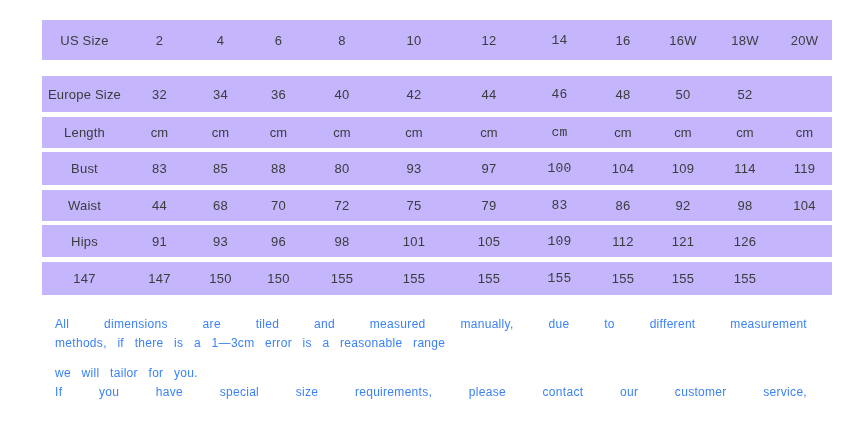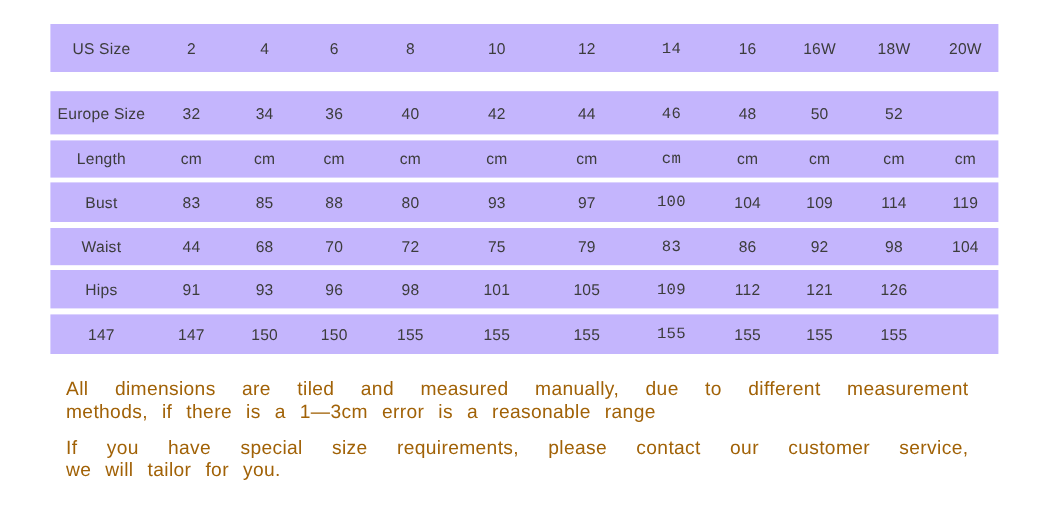--- a/index.html
+++ b/index.html
@@ -47,22 +47,22 @@
   .row > span:nth-child(7)  { width: 74px; }
   .row > span:nth-child(8)  { width: 67px; font-family: Liberation Mono, monospace; }
   .row > span:nth-child(9)  { width: 60px; }
   .row > span:nth-child(10) { width: 60px; }
   .row > span:nth-child(11) { width: 64px; }
   .row > span:nth-child(12) { width: 55px; }
 
   .notes {
     margin: 20px 0 0 55px;
     width: 752px;
-    color: #a16207;
-    font-size: 16px;
+    color: #3b82f6;
+    font-size: 12px;
     line-height: 19px;
     letter-spacing: 0.3px;
     word-spacing: 7px;
   }
   .note { margin: 0 0 11px 0; }
   .note-line { white-space: nowrap; }
   .note-line.justify-line {
     white-space: normal;
     text-align: justify;
     text-align-last: justify;
@@ -168,16 +168,16 @@
       <span class="cell">155</span>
     </div>
   </div>
 
 <div class="notes">
   <div class="note">
     <div class="note-line justify-line">All dimensions are tiled and measured manually, due to different measurement</div>
     <div class="note-line">methods, if there is a 1—3cm error is a reasonable range</div>
   </div>
   <div class="note">
+    <div class="note-line">we will tailor for you.</div>
     <div class="note-line justify-line">If you have special size requirements, please contact our customer service,</div>
-    <div class="note-line">we will tailor for you.</div>
   </div>
 </div>
 
 </body></html>

